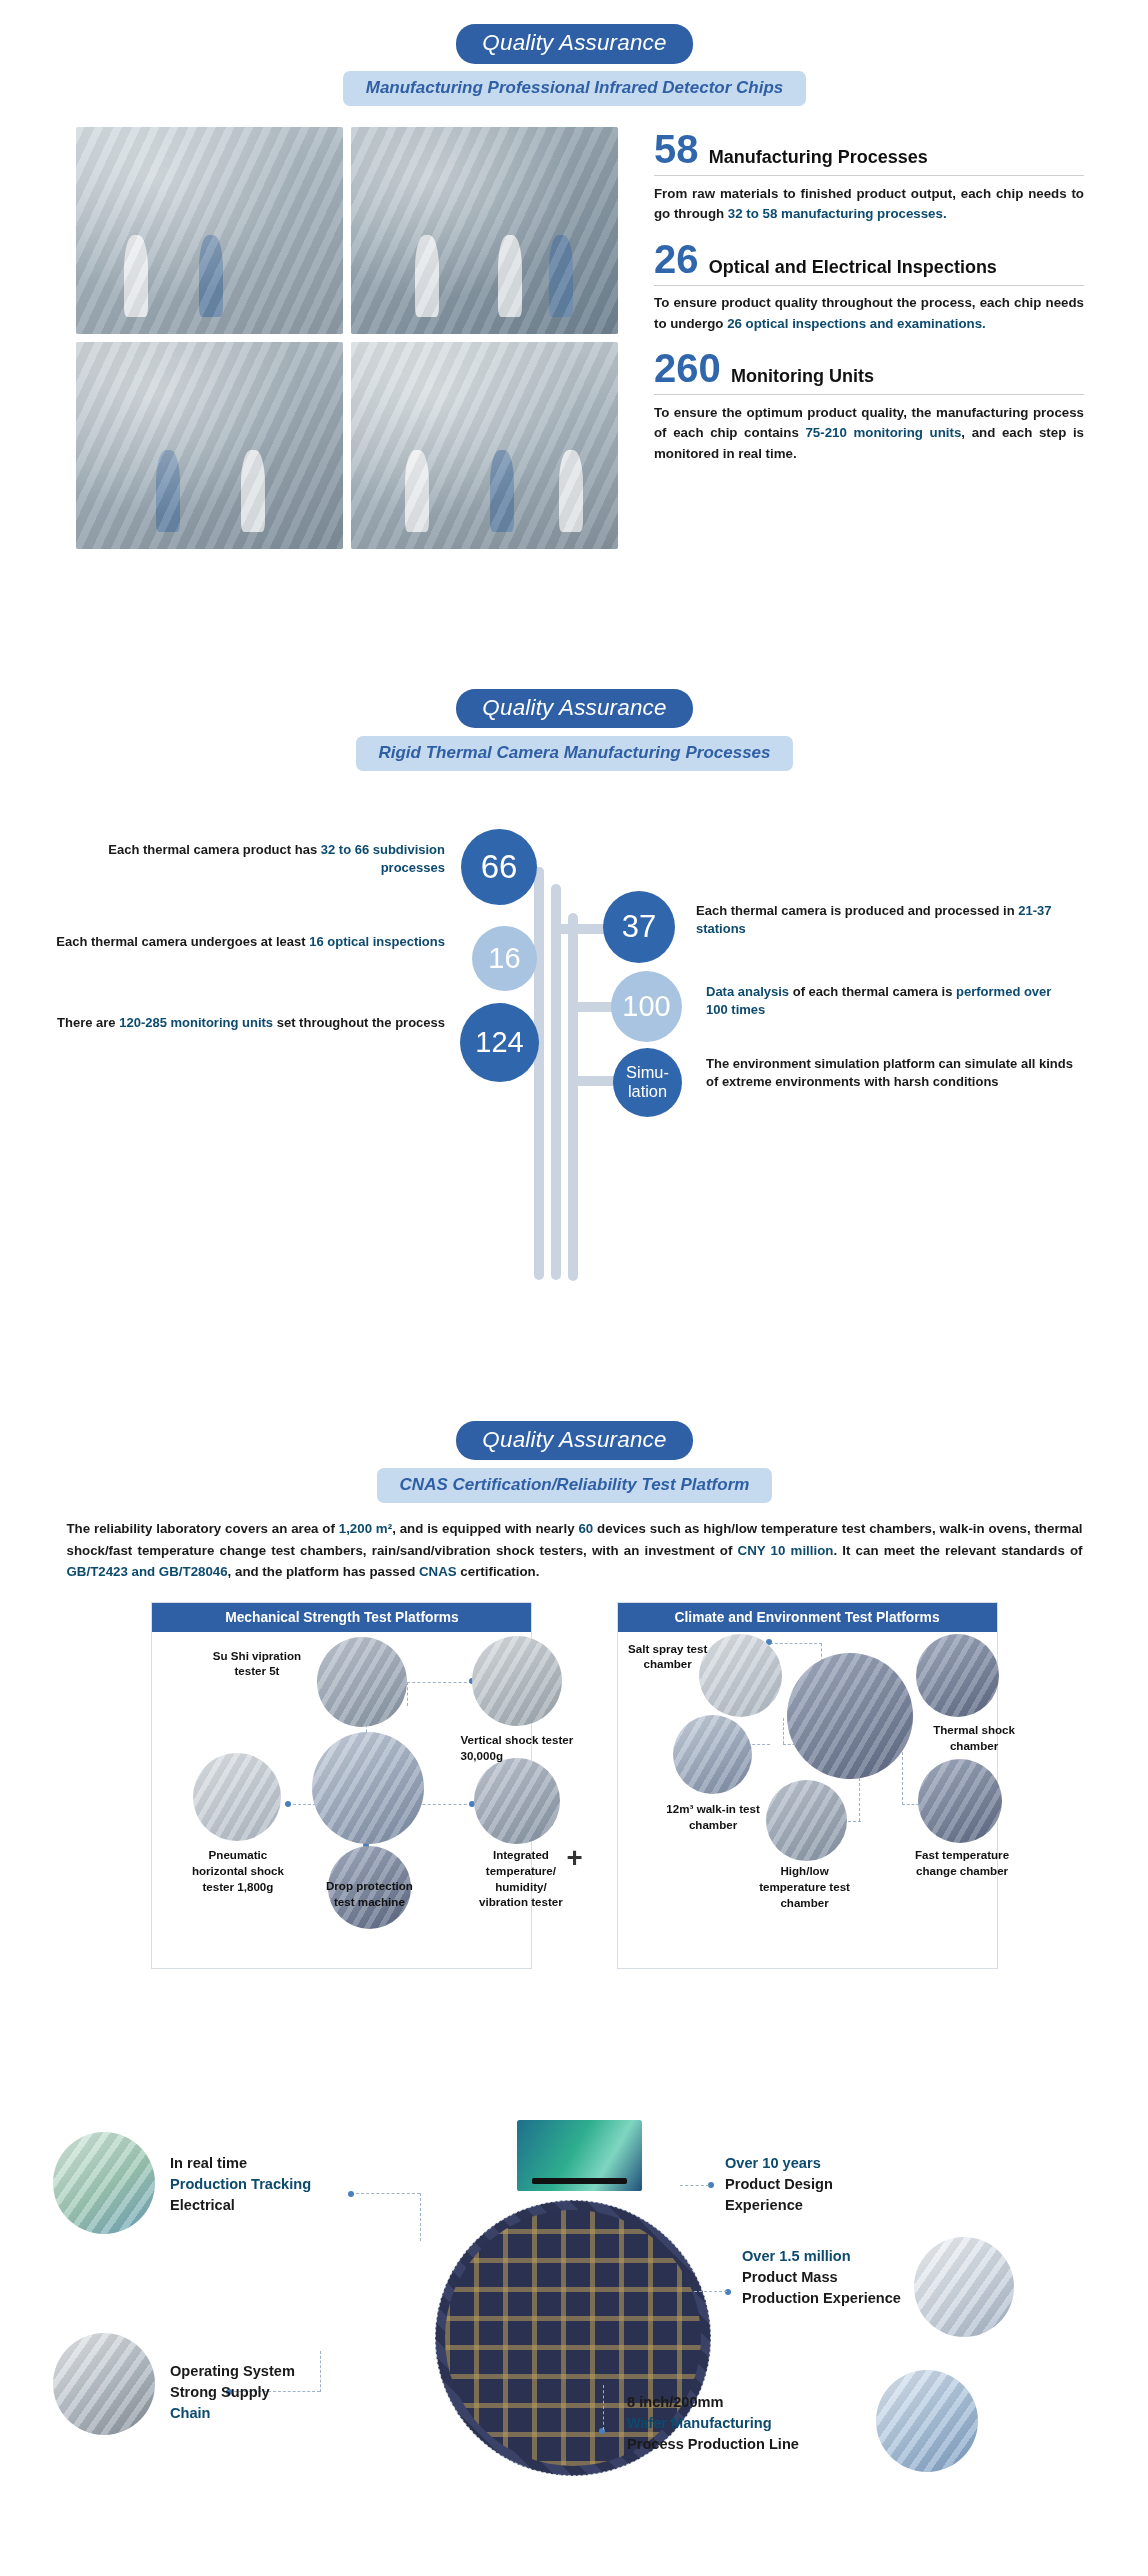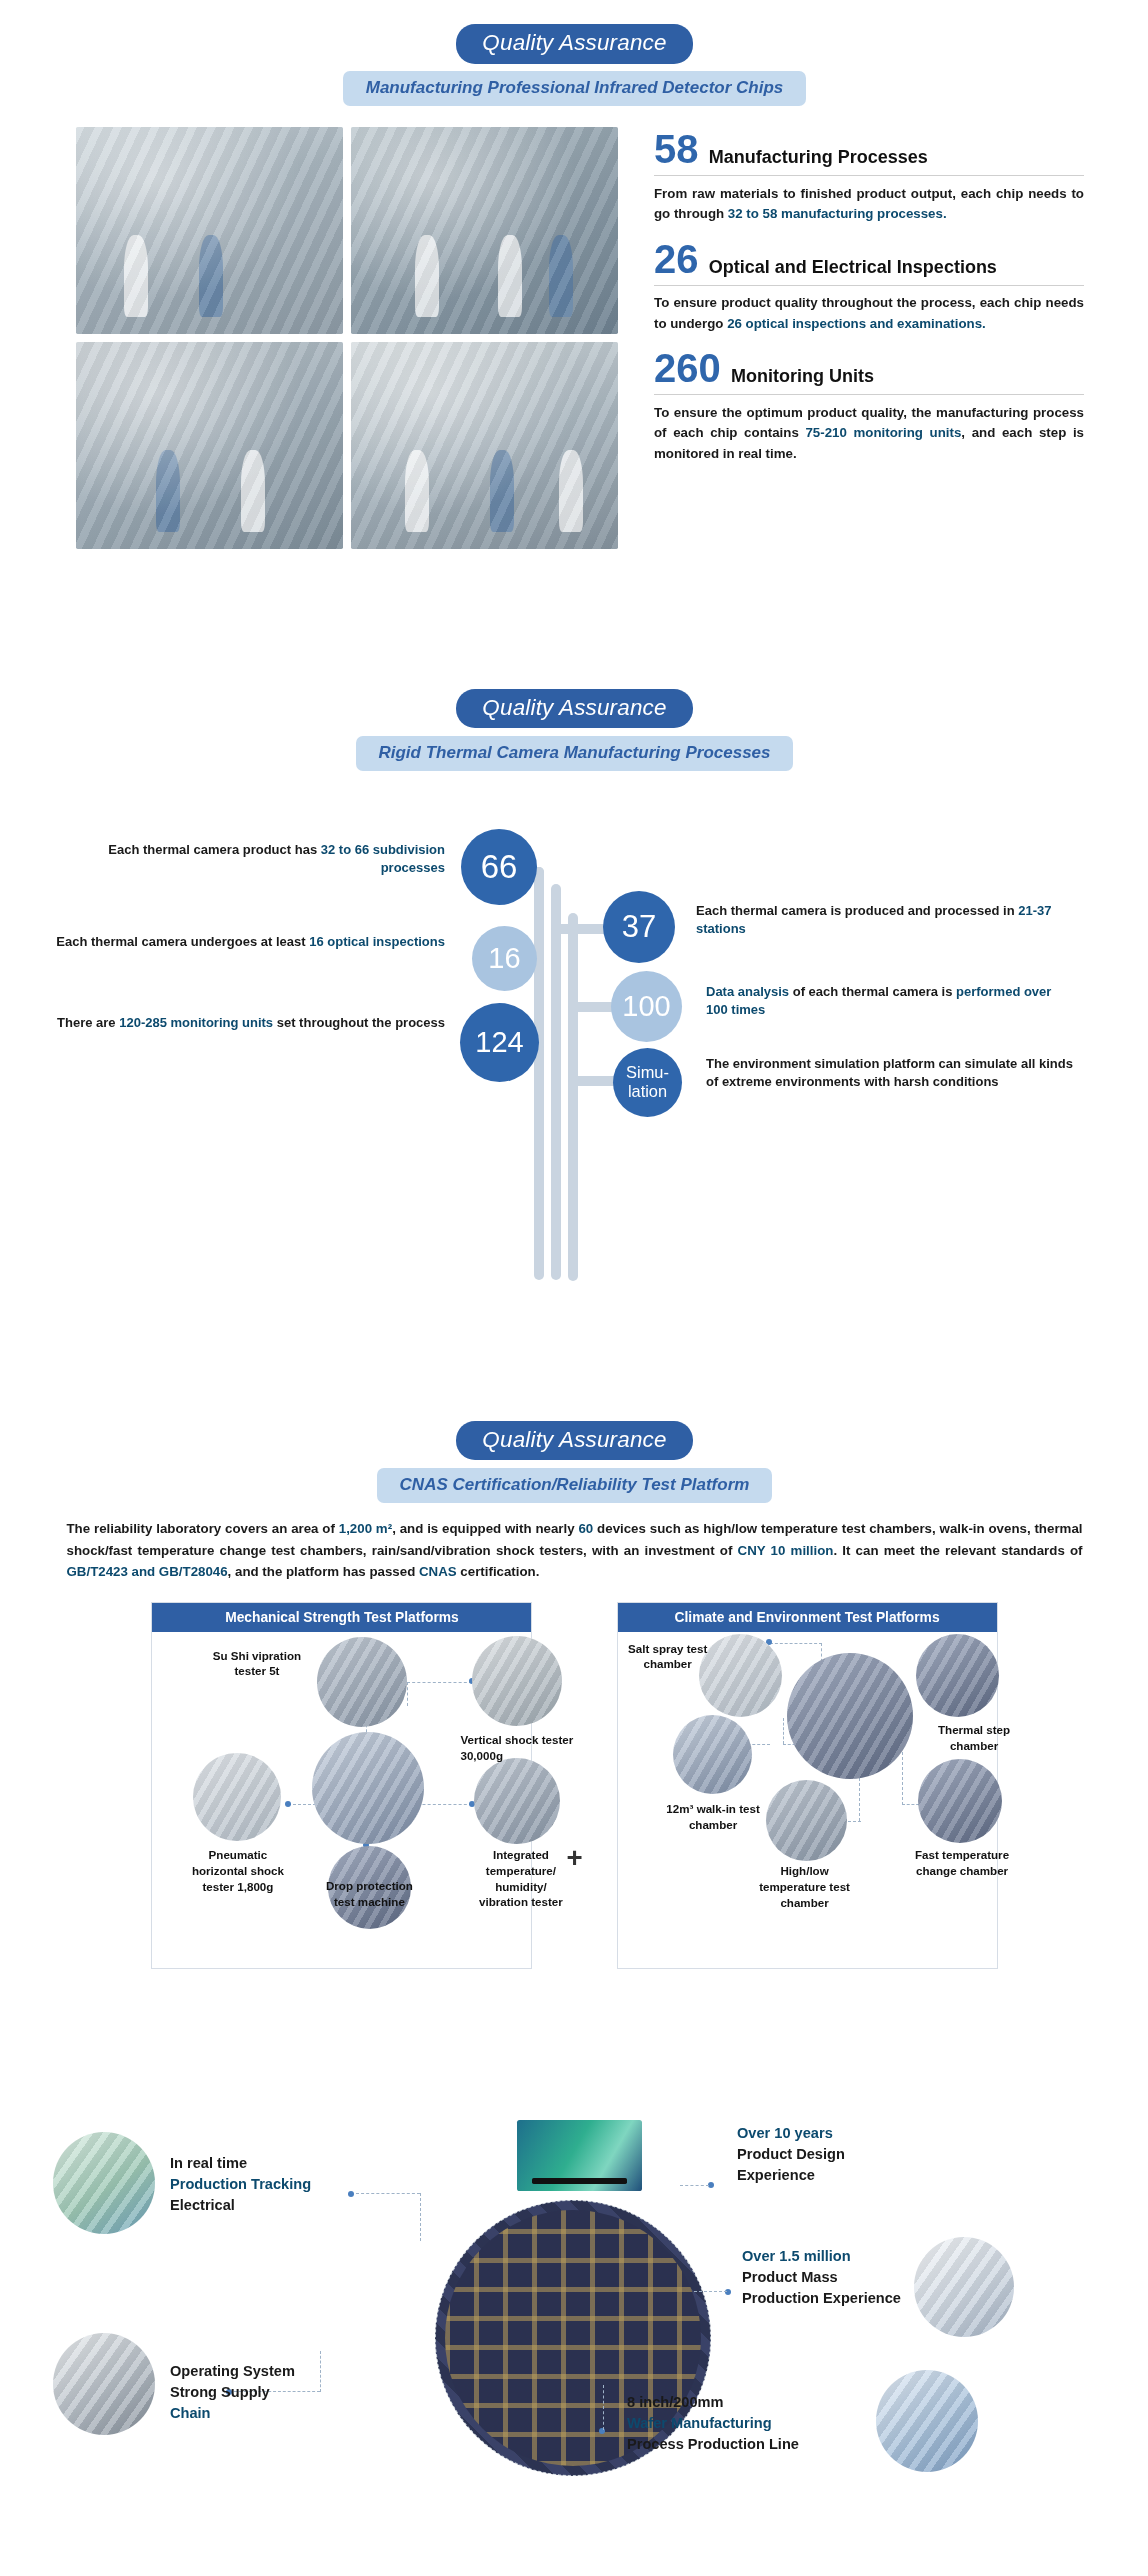--- a/index.html
+++ b/index.html
@@ -326,21 +326,21 @@
         <div class="dot" style="left:201px; top:186px;"></div>
 
         <div class="ph g3" style="left:81px; top:1.7px; width:83px; height:83px;"></div>
         <div class="ph g4" style="left:298px; top:1.7px; width:83px; height:83px;"></div>
         <div class="ph g4" style="left:169px; top:20.7px; width:126px; height:126px;"></div>
         <div class="ph g5" style="left:55px; top:83px; width:79px; height:79px;"></div>
         <div class="ph g4" style="left:300px; top:127px; width:84px; height:84px;"></div>
         <div class="ph g2" style="left:148px; top:148px; width:81px; height:81px;"></div>
 
         <div class="cap" style="left:8.6px; top:8.6px; width:83px;">Salt spray test chamber</div>
-        <div class="cap" style="left:310px; top:90px; width:93px;">Thermal step chamber</div>
+        <div class="cap" style="left:310px; top:90px; width:93px;">Thermal shock chamber</div>
         <div class="cap" style="left:286px; top:215px; width:117px;">Fast temperature change chamber</div>
         <div class="cap" style="left:133px; top:231px; width:108px;">High/low temperature test chamber</div>
         <div class="cap" style="left:43px; top:169px; width:105px;">12m³ walk-in test chamber</div>
       </div>
     </div>
   </div>
 </div>
 
 <div id="sec4">
 
@@ -368,21 +368,21 @@
 
   <div class="dot" style="left:599px; top:327px;"></div>
   <div class="conn" style="left:603px; top:284px; width:0; height:45px; border-width:0 0 0 0.9px;"></div>
 
   <div class="b4-lbl" style="left:170px; top:52px; width:241px;">
     <div>In real time</div>
     <div class="blue">Production Tracking</div>
     <div>Electrical</div>
   </div>
 
-  <div class="b4-lbl" style="left:725px; top:22px; width:224px;margin-left:12px;">
+  <div class="b4-lbl" style="left:725px; top:52px; width:224px;">
     <div class="blue">Over 10 years</div>
     <div>Product Design</div>
     <div>Experience</div>
   </div>
 
   <div class="b4-lbl" style="left:742px; top:145px; width:241px;">
     <div class="blue">Over 1.5 million</div>
     <div>Product Mass</div>
     <div>Production Experience</div>
   </div>

